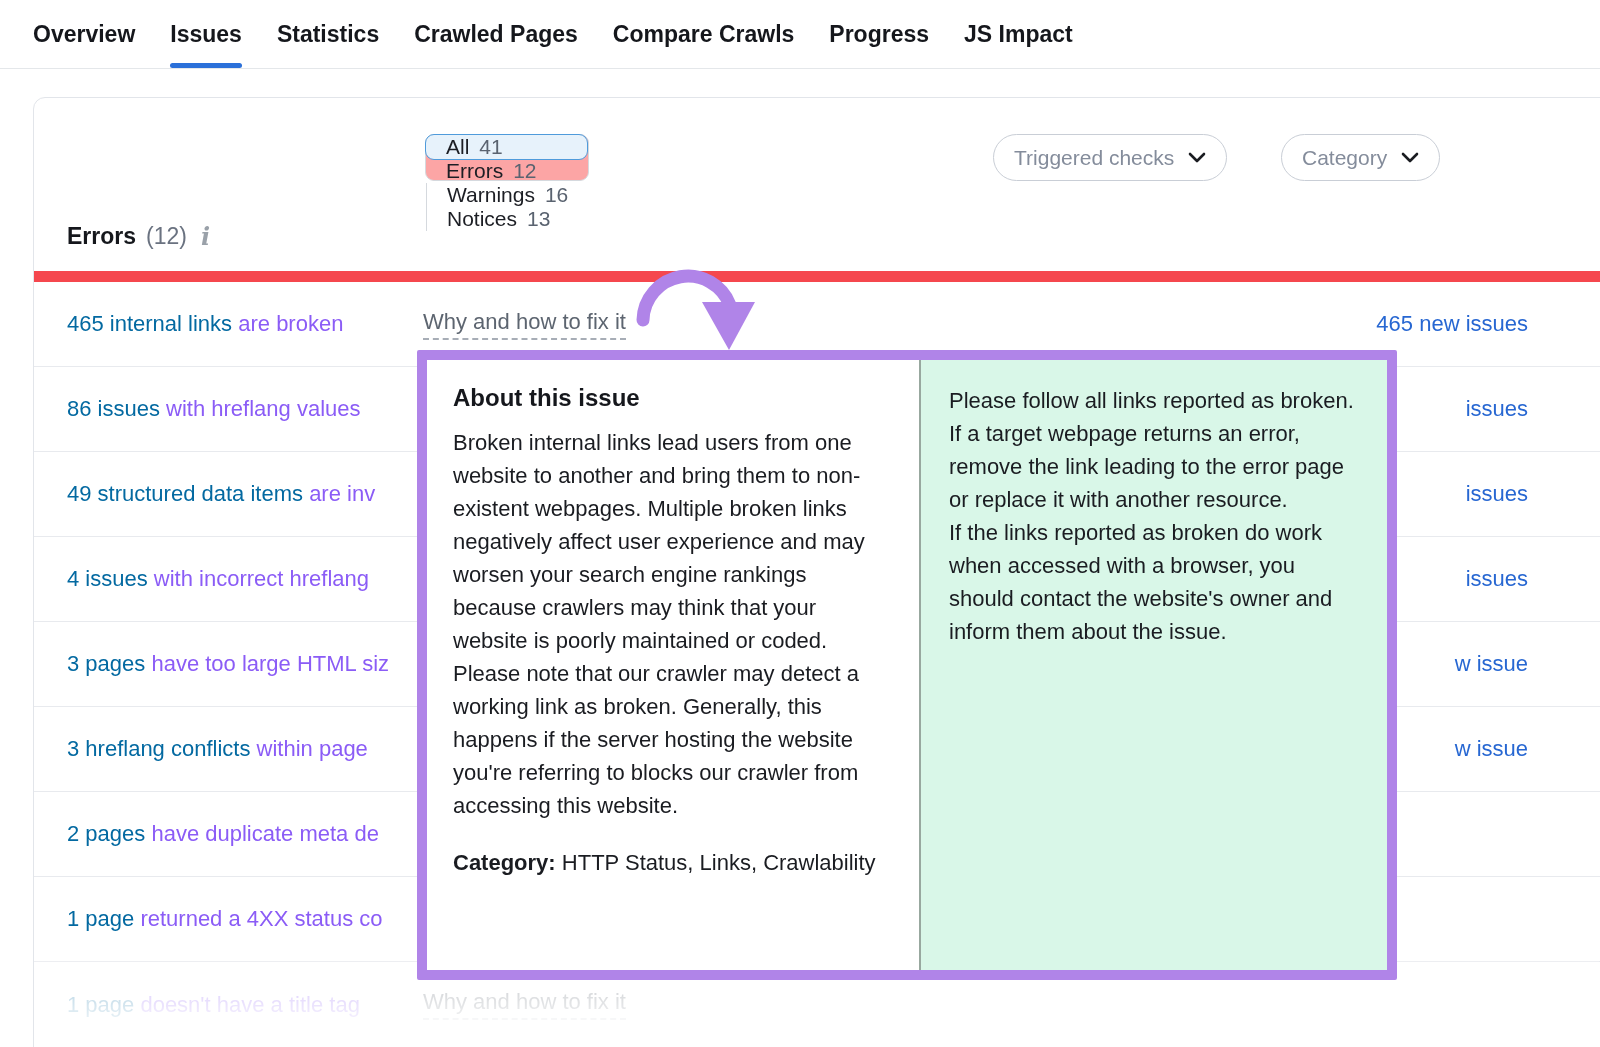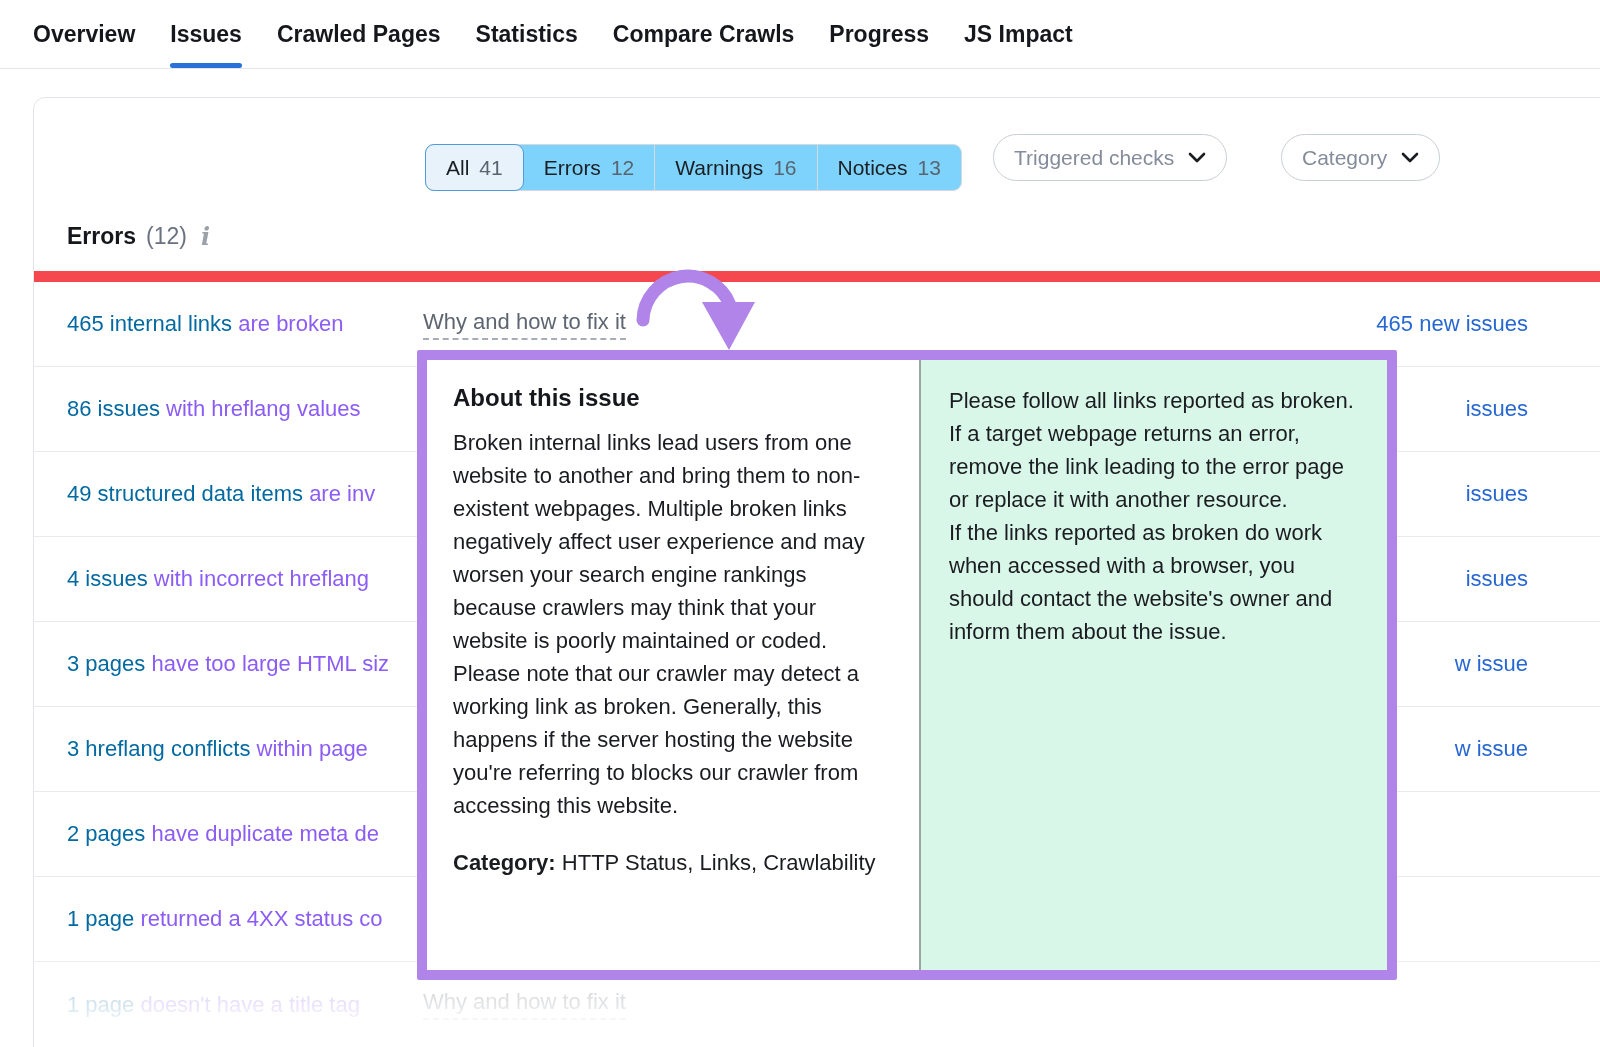--- a/index.html
+++ b/index.html
@@ -21,22 +21,22 @@
     background:#fff; border:1px solid #e2e5ea; border-radius:12px; }
 
   
   .search { position:absolute; left:33px; top:36px; width:330px; height:47px;
     border:1px solid #c9ced6; border-radius:10px; display:flex; align-items:center;
     padding:0 14px; gap:12px; background:#fff; }
   .search input { border:none; outline:none; flex:1; font-size:21px;
     font-family:"Liberation Sans", sans-serif; color:#30343c; }
   .search input::placeholder { color:#949ba8; }
 
-  .segments { position:absolute; left:391px; top:46px; height:47px;
-    display:flex; border:1px solid #d5d9de; border-radius:9px; background:#7dd3fc; }
+  .segments { position:absolute; left:391px; top:36px; height:47px;
+    display:flex; border:1px solid #d5d9de; border-radius:9px; background:#fca5a5;flex-direction:column; }
   .seg { display:flex; align-items:center; padding:0 20px; font-size:21px;
     color:#1c1e24; cursor:pointer; white-space:nowrap; }
   .seg + .seg { border-left:1px solid #d5d9de; }
   .seg .count { color:#5a6370; margin-left:10px; }
   .seg.selected { background:#e7f2fb; border:1px solid #4f9bdb;
     border-radius:9px; margin:-1px 0 -1px -1px; }
   .seg.selected + .seg { border-left:none; }
 
   .dropdown { position:absolute; top:36px; height:47px; border:1px solid #c9ced6;
     border-radius:24px; display:flex; align-items:center; gap:14px; padding:0 20px;
@@ -83,22 +83,22 @@
   .pp-category b { font-weight:700; }
 
   .arrow-svg { position:absolute; left:618px; top:243px; z-index:20; }
 </style>
 </head>
 <body>
 
 <nav class="nav">
   <div class="tab">Overview</div>
   <div class="tab active">Issues</div>
+  <div class="tab">Statistics</div>
   <div class="tab">Crawled Pages</div>
-  <div class="tab">Statistics</div>
   <div class="tab">Compare Crawls</div>
   <div class="tab">Progress</div>
   <div class="tab">JS Impact</div>
 </nav>
 
 <section class="card">
 
 
   <div class="segments">
     <div class="seg selected">

